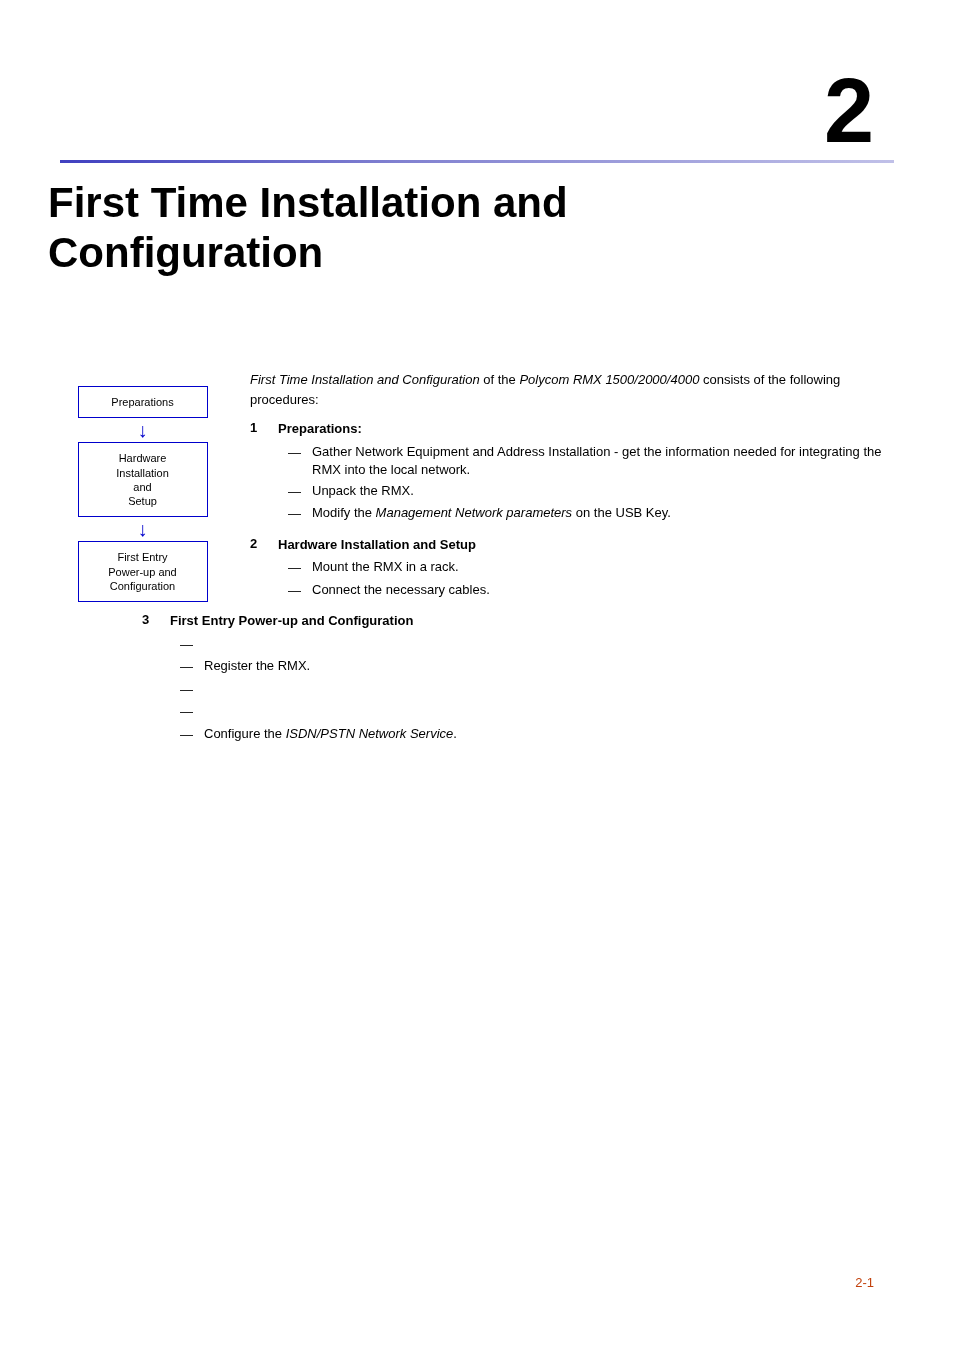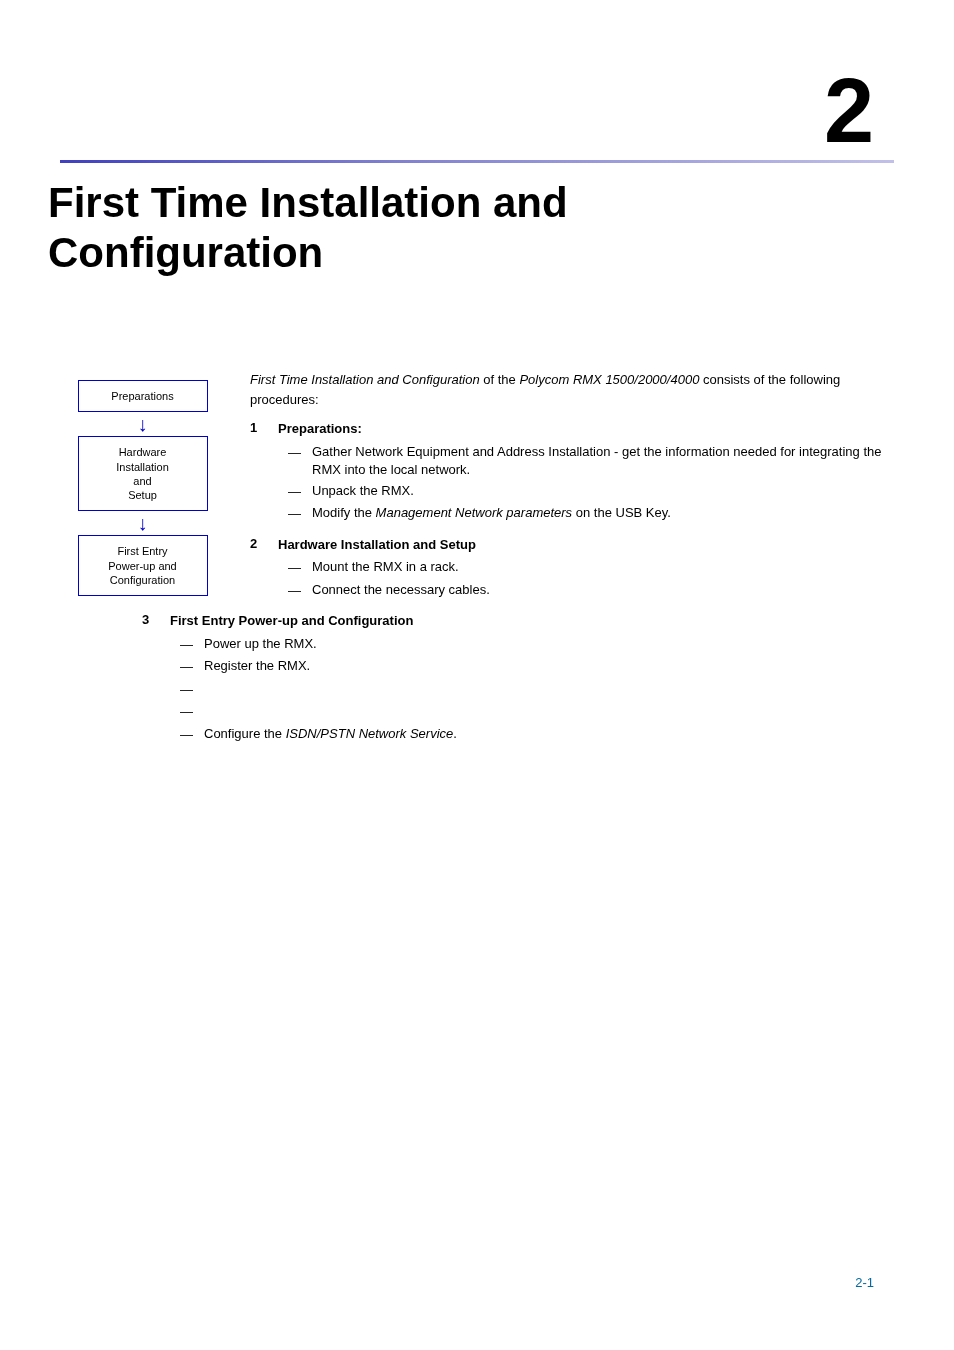--- a/index.html
+++ b/index.html
@@ -49,21 +49,21 @@
       top: 370px;
       left: 60px;
       right: 60px;
     }
 
     
     .diagram-area {
       float: left;
       width: 165px;
       margin-right: 25px;
-      margin-top: 10px;
+      margin-top: 16px;
     }
 
     .flow-box {
       border: 1.5px solid #0000cc;
       background: #ffffff;
       text-align: center;
       font-family: Arial, Helvetica, sans-serif;
       font-size: 11px;
       color: #000;
       padding: 8px 6px;
@@ -149,21 +149,21 @@
     .section-gap {
       margin-bottom: 8px;
     }
 
     .page-number {
       position: absolute;
       bottom: 60px;
       right: 80px;
       font-family: Arial, Helvetica, sans-serif;
       font-size: 13px;
-      color: #0369a1;
+      color: #c2410c;
     }
 
     
     .content-area::after {
       content: "";
       display: table;
       clear: both;
     }
   </style>
 </head>
@@ -235,21 +235,20 @@
         </div>
       </div>
     </div>
 
     <div class="numbered-item section-gap">
       <div class="num-label">3</div>
       <div class="item-content">
         <div class="item-header">First Entry Power-up and Configuration</div>
         <div class="bullet-item">
           <span class="bullet-dash">—</span>
-          <span class="bullet-text">Power up the RMX.</span>
         </div>
         <div class="bullet-item">
           <span class="bullet-dash">—</span>
           <span class="bullet-text">Register the RMX.</span>
         </div>
         <div class="bullet-item">
           <span class="bullet-dash">—</span>
         </div>
         <div class="bullet-item">
           <span class="bullet-dash">—</span>

